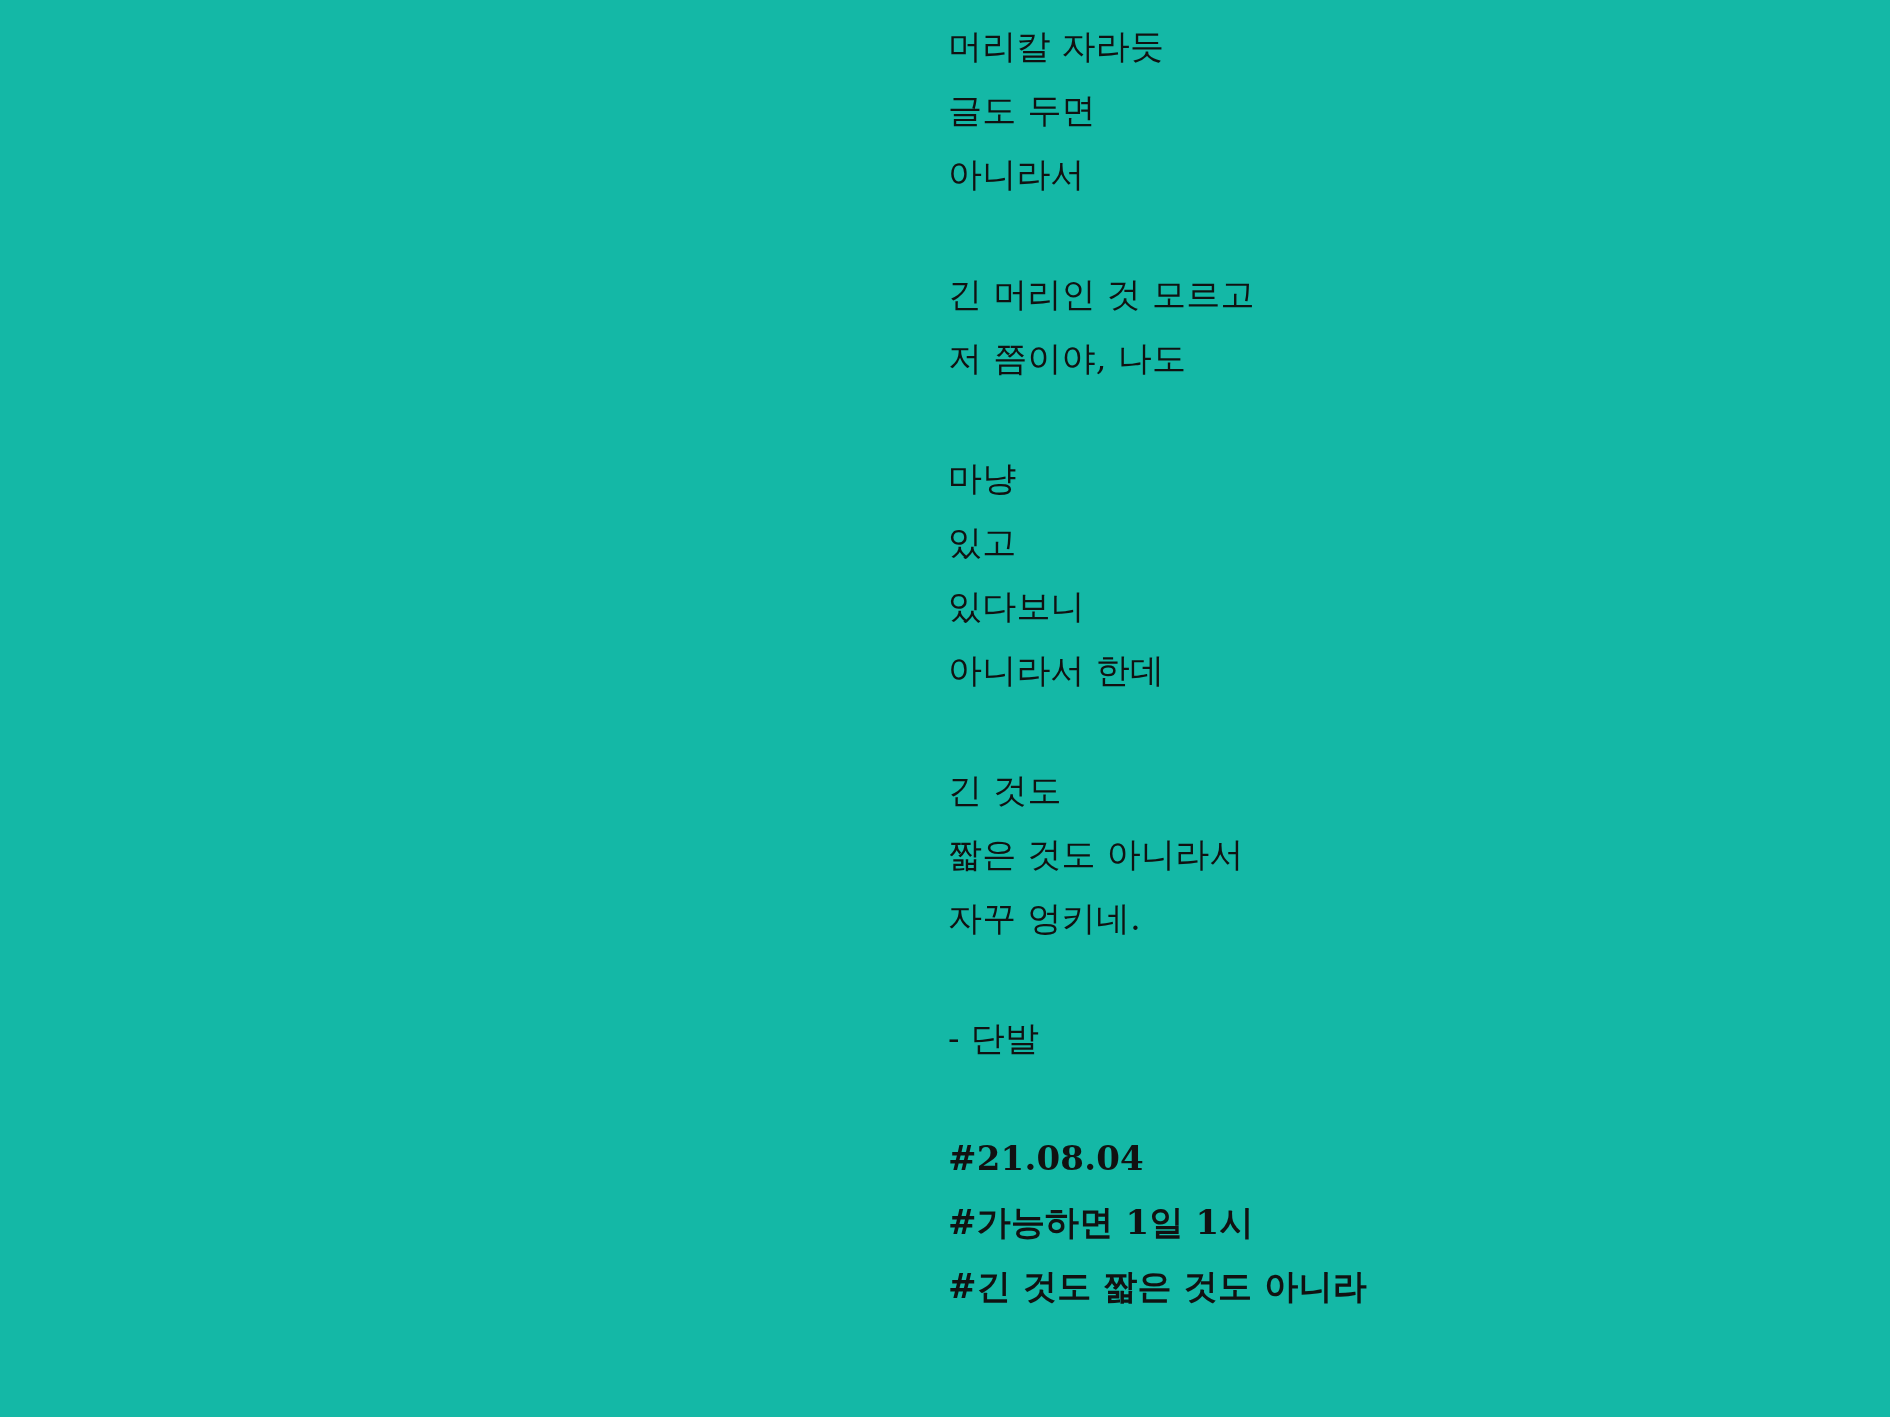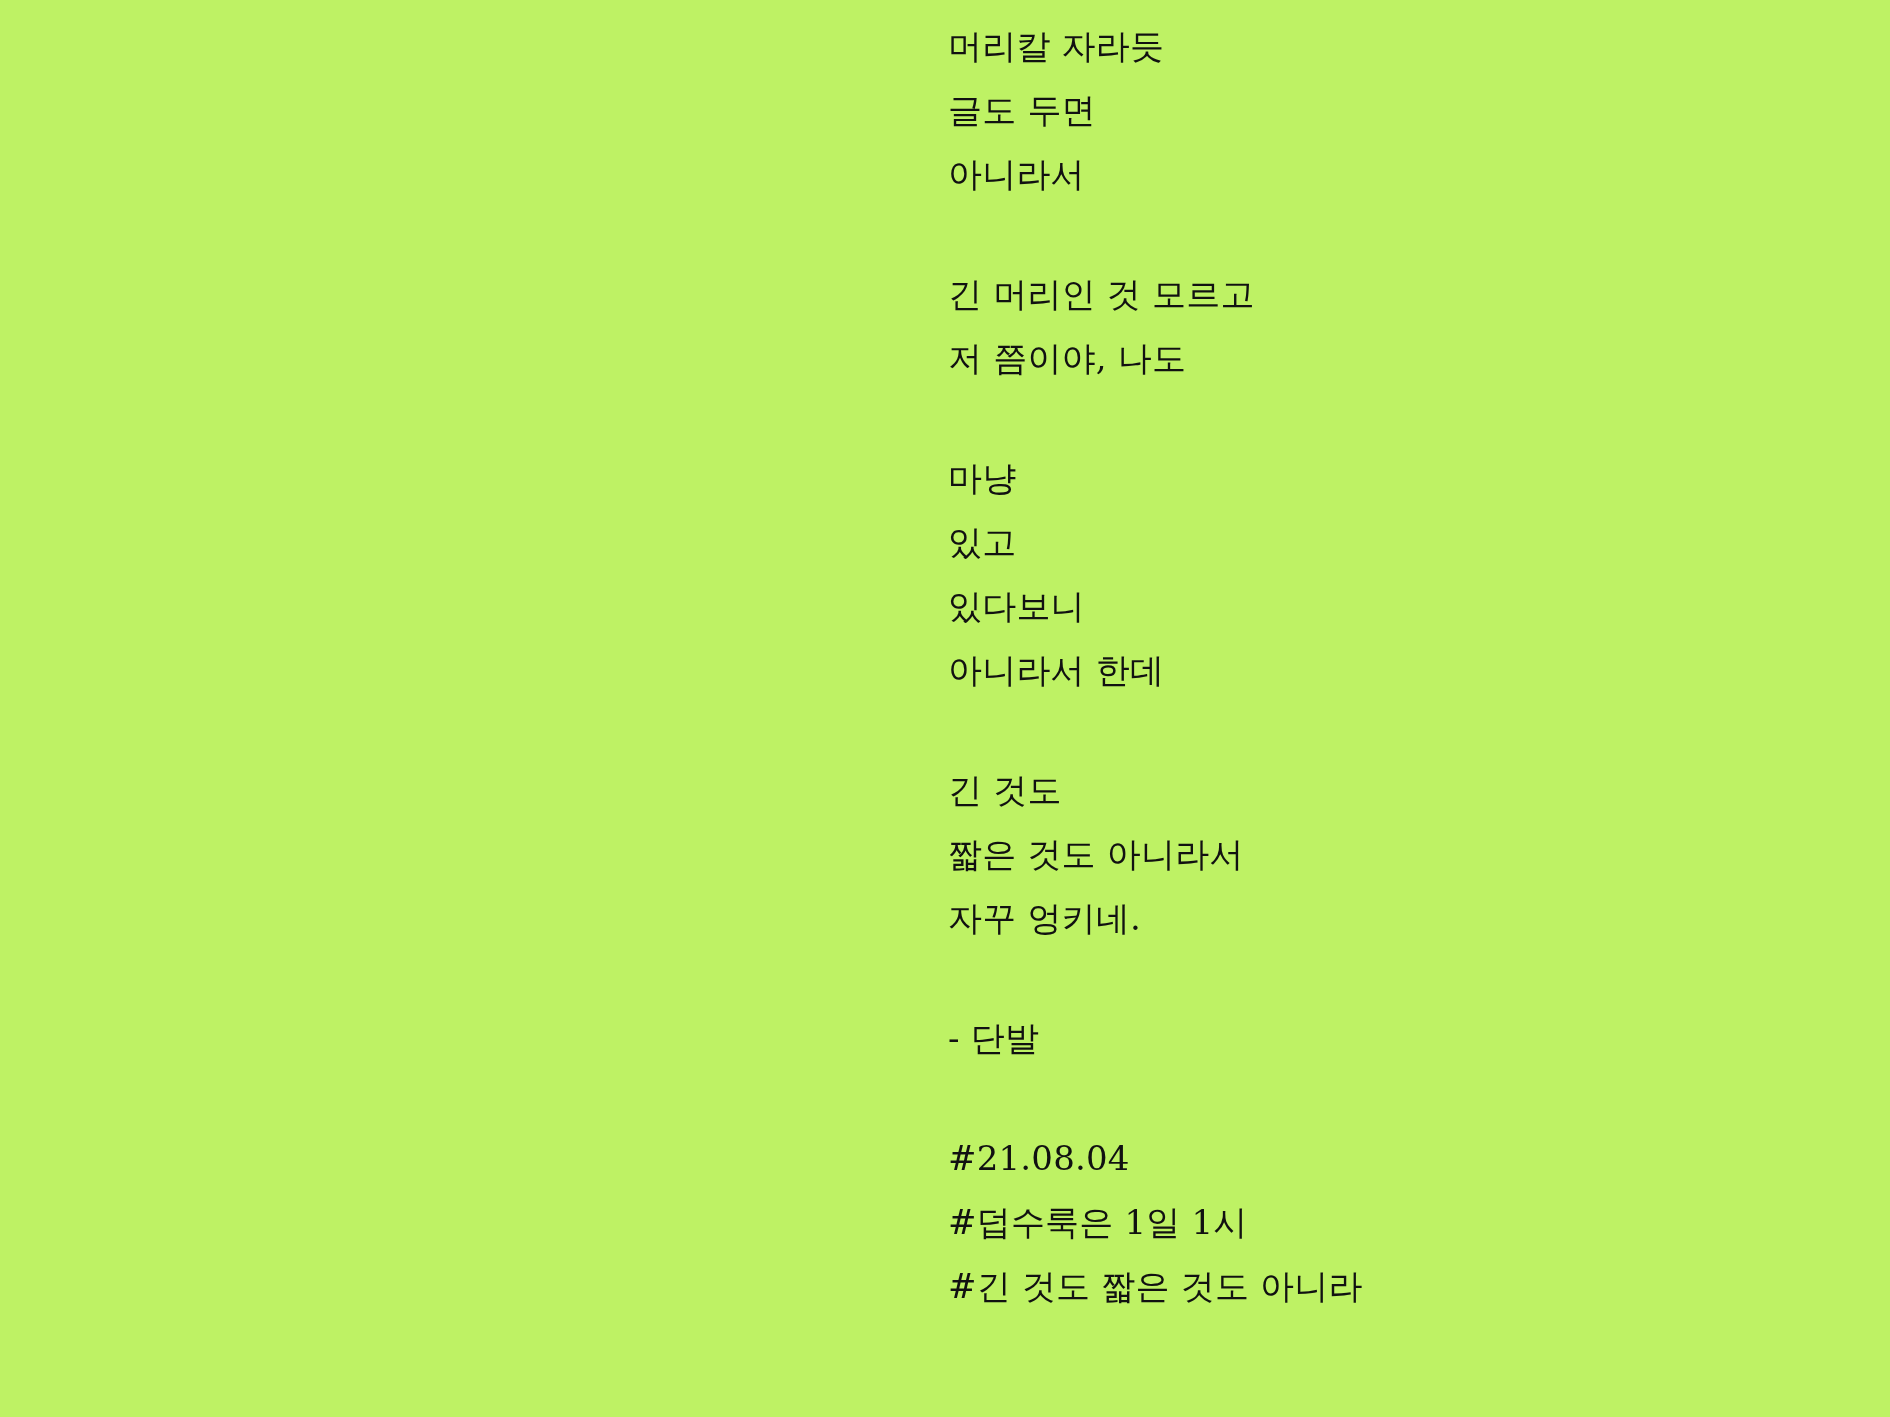--- a/index.html
+++ b/index.html
@@ -11,33 +11,34 @@
     width: 1890px;
     height: 1417px;
     font-family: "DejaVu Serif", "Liberation Serif", serif;
     color: #111111;
     overflow: hidden;
   }
   .page {
     position: relative;
     width: 1890px;
     height: 1417px;
-    background: #bef264;
+    background: #14b8a6;
   }
   .poem {
     position: absolute;
     left: 948px;
     top: 14px;
     width: 820px;
   }
   .stanza {
     margin: 0 0 56px 0;
   }
   .stanza:last-child {
     margin-bottom: 0;
+    font-weight: bold;
   }
   .line {
     font-size: 34px;
     line-height: 64px;
     letter-spacing: 0.2px;
     white-space: pre;
     color: #111111;
   }
 </style>
 </head>
@@ -69,18 +70,18 @@
       <div class="line">짧은 것도 아니라서</div>
       <div class="line">자꾸 엉키네.</div>
     </div>
 
     <div class="stanza">
       <div class="line">- 단발</div>
     </div>
 
     <div class="stanza">
       <div class="line">#21.08.04</div>
-      <div class="line">#덥수룩은 1일 1시</div>
+      <div class="line">#가능하면 1일 1시</div>
       <div class="line">#긴 것도 짧은 것도 아니라</div>
     </div>
 
   </div>
 </div>
 
 </body></html>

